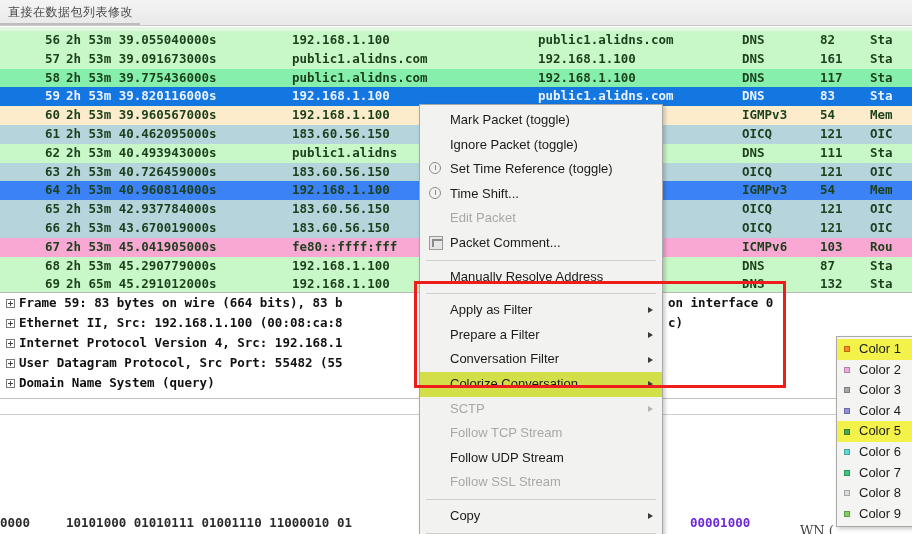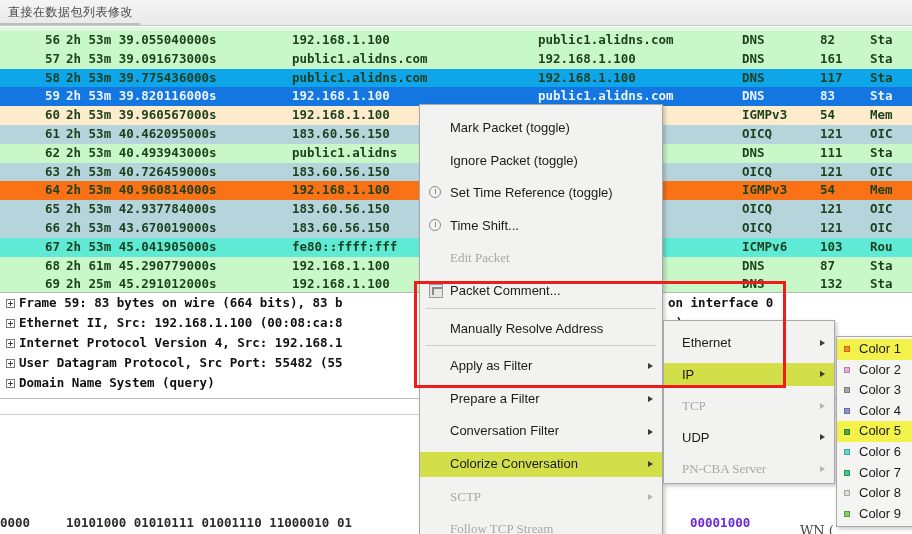--- a/index.html
+++ b/index.html
@@ -84,22 +84,22 @@
   
   .ctxmenu {
     position: absolute; left: 419px; top: 104px; width: 244px;
     background: #f2f2f0; border: 1px solid #a9a9a9;
     box-shadow: 2px 2px 4px rgba(0,0,0,.22);
     font-size: 13px; color: #1b1b1b;
     font-family: "Liberation Sans", sans-serif;
     padding: 3px 0 0 0;
     z-index: 20;
   }
-  .mi { position: relative; height: 24.6px; line-height: 24.6px; padding-left: 30px; white-space:nowrap; cursor: default; margin-top: 8px; }
-  .mi.disabled { color: #a8a8a8; font-family: Liberation Serif, serif; }
+  .mi { position: relative; height: 24.6px; line-height: 24.6px; padding-left: 30px; white-space:nowrap; cursor: default; }
+  .mi.disabled { color: #a8a8a8; }
   .mi.hl { background: #d2df49; }
   .mi .arrow {
     position:absolute; right: 9px; top: 50%; margin-top:-3px;
     width:0;height:0;border-left:5px solid #3a3a3a;border-top:3.5px solid transparent;border-bottom:3.5px solid transparent;
   }
   .mi.disabled .arrow { border-left-color:#b4b4b4; }
   .mi .ic { position:absolute; left: 9px; top:50%; margin-top:-7px; width:14px; height:14px; }
   .sep { height:1px; margin: 4px 6px; background: #cfcfcf; }
 
   .clock-ic { border:1.4px solid #8c8c8c; border-radius:50%; width:12px!important;height:12px!important; }
@@ -156,21 +156,21 @@
       </div>
       <div class="prow" style="background: rgb(200, 247, 200);">
         <span class="c-no">57</span>
         <span class="c-time">2h 53m 39.091673000s</span>
         <span class="c-src">public1.alidns.com</span>
         <span class="c-dst">192.168.1.100</span>
         <span class="c-pro">DNS</span>
         <span class="c-len">161</span>
         <span class="c-inf">Sta</span>
       </div>
-      <div class="prow" style="background: #0ea5e9;">
+      <div class="prow" style="background: #86efac;">
         <span class="c-no">58</span>
         <span class="c-time">2h 53m 39.775436000s</span>
         <span class="c-src">public1.alidns.com</span>
         <span class="c-dst">192.168.1.100</span>
         <span class="c-pro">DNS</span>
         <span class="c-len">117</span>
         <span class="c-inf">Sta</span>
       </div>
       <div class="prow sel" style="background: rgb(20, 118, 224);">
         <span class="c-no">59</span>
@@ -210,21 +210,21 @@
       </div>
       <div class="prow" style="background: rgb(182, 212, 220);">
         <span class="c-no">63</span>
         <span class="c-time">2h 53m 40.726459000s</span>
         <span class="c-src">183.60.56.150</span>
         <span class="c-dst"></span>
         <span class="c-pro">OICQ</span>
         <span class="c-len">121</span>
         <span class="c-inf">OIC</span>
       </div>
-      <div class="prow" style="background: #f97316;">
+      <div class="prow" style="background: #3b82f6;">
         <span class="c-no">64</span>
         <span class="c-time">2h 53m 40.960814000s</span>
         <span class="c-src">192.168.1.100</span>
         <span class="c-dst">t</span>
         <span class="c-pro">IGMPv3</span>
         <span class="c-len">54</span>
         <span class="c-inf">Mem</span>
       </div>
       <div class="prow" style="background: rgb(182, 212, 220);">
         <span class="c-no">65</span>
@@ -237,41 +237,41 @@
       </div>
       <div class="prow" style="background: rgb(182, 212, 220);">
         <span class="c-no">66</span>
         <span class="c-time">2h 53m 43.670019000s</span>
         <span class="c-src">183.60.56.150</span>
         <span class="c-dst"></span>
         <span class="c-pro">OICQ</span>
         <span class="c-len">121</span>
         <span class="c-inf">OIC</span>
       </div>
-      <div class="prow" style="background: #5eead4;">
+      <div class="prow" style="background: #f9a8d4;">
         <span class="c-no">67</span>
         <span class="c-time">2h 53m 45.041905000s</span>
         <span class="c-src">fe80::ffff:fff</span>
         <span class="c-dst"></span>
         <span class="c-pro">ICMPv6</span>
         <span class="c-len">103</span>
         <span class="c-inf">Rou</span>
       </div>
       <div class="prow" style="background: rgb(200, 247, 200);">
         <span class="c-no">68</span>
-        <span class="c-time">2h 61m 45.290779000s</span>
+        <span class="c-time">2h 53m 45.290779000s</span>
         <span class="c-src">192.168.1.100</span>
         <span class="c-dst">s.com</span>
         <span class="c-pro">DNS</span>
         <span class="c-len">87</span>
         <span class="c-inf">Sta</span>
       </div>
       <div class="prow" style="background: rgb(200, 247, 200);">
         <span class="c-no">69</span>
-        <span class="c-time">2h 25m 45.291012000s</span>
+        <span class="c-time">2h 65m 45.291012000s</span>
         <span class="c-src">192.168.1.100</span>
         <span class="c-dst">.com</span>
         <span class="c-pro">DNS</span>
         <span class="c-len">132</span>
         <span class="c-inf">Sta</span>
       </div>
     </div>
 
   <div class="detail-pane" id="detail-pane">
       <div class="drow"><span class="dexp"></span><span>Frame 59: 83 bytes on wire (664 bits), 83 b</span><span style="position: absolute; left: 668px;">on interface 0</span></div>
@@ -306,27 +306,20 @@
       <div class="mi hl"><span>Colorize Conversation</span><span class="arrow"></span></div>
       <div class="mi disabled"><span>SCTP</span><span class="arrow"></span></div>
       <div class="mi disabled"><span>Follow TCP Stream</span></div>
       <div class="mi"><span>Follow UDP Stream</span></div>
       <div class="mi disabled"><span>Follow SSL Stream</span></div>
       <div class="sep"></div>
       <div class="mi"><span>Copy</span><span class="arrow"></span></div>
       <div class="sep"></div>
     </div>
 
-  <div class="submenu" id="submenu">
-      <div class="mi"><span>Ethernet</span><span class="arrow"></span></div>
-      <div class="mi hl"><span>IP</span><span class="arrow"></span></div>
-      <div class="mi disabled"><span>TCP</span><span class="arrow"></span></div>
-      <div class="mi"><span>UDP</span><span class="arrow"></span></div>
-      <div class="mi disabled"><span>PN-CBA Server</span><span class="arrow"></span></div>
-    </div>
 
   <div class="colormenu" id="colormenu">
       <div class="cmi hl"><span class="sw" style="background: rgb(255, 138, 26);"></span><span>Color 1</span></div>
       <div class="cmi"><span class="sw" style="background: rgb(240, 168, 224);"></span><span>Color 2</span></div>
       <div class="cmi"><span class="sw" style="background: rgb(168, 168, 168);"></span><span>Color 3</span></div>
       <div class="cmi"><span class="sw" style="background: rgb(143, 143, 224);"></span><span>Color 4</span></div>
       <div class="cmi hl"><span class="sw" style="background: rgb(74, 168, 74);"></span><span>Color 5</span></div>
       <div class="cmi"><span class="sw" style="background: rgb(95, 216, 216);"></span><span>Color 6</span></div>
       <div class="cmi"><span class="sw" style="background: rgb(63, 200, 127);"></span><span>Color 7</span></div>
       <div class="cmi"><span class="sw" style="background: rgb(220, 220, 220);"></span><span>Color 8</span></div>

